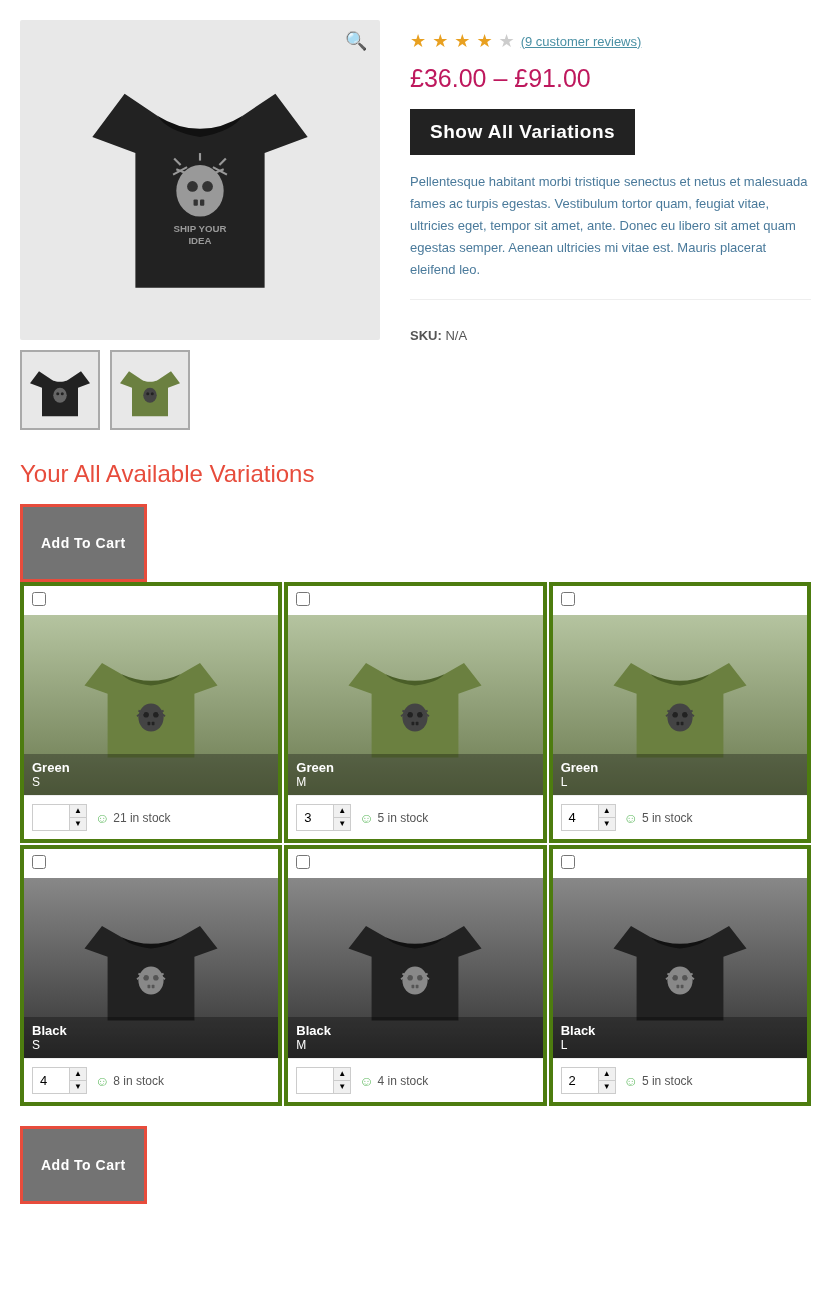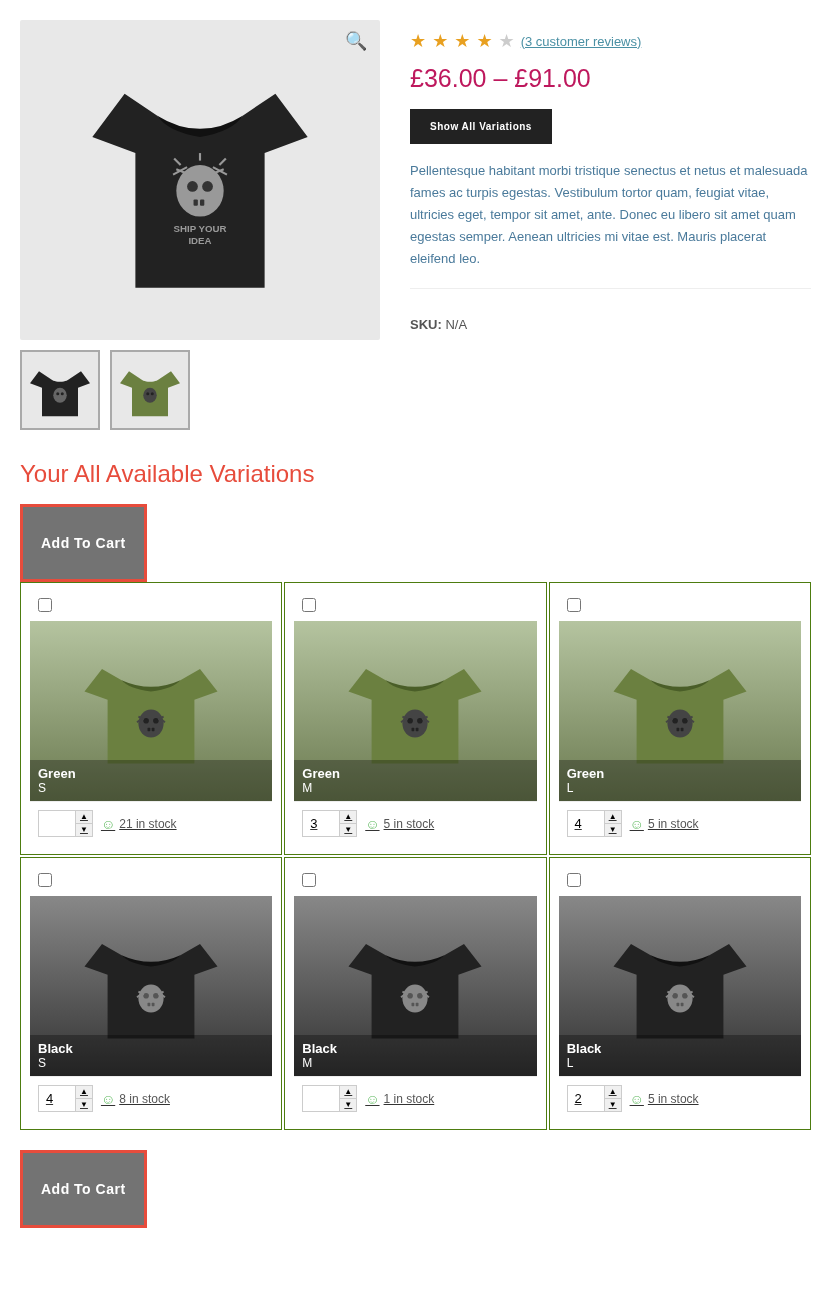--- a/index.html
+++ b/index.html
@@ -13,34 +13,34 @@
     .thumbnail-row { display: flex; gap: 10px; margin-top: 10px; }
     .thumbnail { width: 80px; height: 80px; background: #e8e8e8; border: 2px solid #aaa; display: flex; align-items: center; justify-content: center; cursor: pointer; }
     
     .product-info { flex: 1; padding-top: 10px; }
     .product-title { font-size: 28px; font-weight: 300; color: #333; margin-bottom: 10px; }
     .stars { display: flex; align-items: center; gap: 6px; margin-bottom: 12px; }
     .star { color: #e8a020; font-size: 18px; }
     .star-empty { color: #ccc; font-size: 18px; }
     .reviews-link { color: #4a90a4; text-decoration: underline; font-size: 13px; cursor: pointer; }
     .price { font-size: 25px; color: #be185d; margin-bottom: 16px; font-weight: 400; }
-    .show-variations-btn { background: #222; color: #fff; border: none; padding: 12px 20px; font-size: 10px; cursor: pointer; margin-bottom: 16px; display: inline-block; font-weight: 600; letter-spacing: 0.5px; }
+    .show-variations-btn { background: #222; color: #fff; border: none; padding: 12px 20px; font-size: 19px; cursor: pointer; margin-bottom: 16px; display: inline-block; font-weight: 600; letter-spacing: 0.5px; }
     .description { color: #4a7a9b; font-size: 13px; line-height: 1.7; margin-bottom: 18px; border-bottom: 1px solid #eee; padding-bottom: 18px; }
     .meta { font-size: 13px; color: #555; margin-top: 28px; }
     .meta-label { font-weight: bold; }
     .meta-link { color: #4a90a4; text-decoration: underline; cursor: pointer; }
     
     .variations-section { margin-top: 20px; }
     .variations-title { font-size: 24px; font-weight: 300; color: #333; margin-bottom: 16px; }
     .variations-title span { color: #e74c3c; font-weight: 400; }
     
     .add-cart-btn { background: #737373; color: #fff; border: 3px solid #e74c3c; padding: 28px 18px; font-size: 14px; cursor: pointer; font-weight: 700; margin-bottom: 0; letter-spacing: 0.5px; }
     
     .variations-grid { display: grid; grid-template-columns: repeat(3, 1fr); gap: 2px; margin-bottom: 20px; }
-    .variation-card { border: 1px solid #4d7c0f; padding: 9px; background: #fff; text-decoration: underline; }
+    .variation-card { border: 4px solid #4d7c0f; padding: 0; background: #fff; }
     .variation-checkbox-row { padding: 6px 8px; }
     .variation-checkbox { width: 14px; height: 14px; cursor: pointer; }
     .variation-image-area { width: 100%; height: 180px; background: linear-gradient(to bottom, #ccc 0%, #888 100%); display: flex; align-items: center; justify-content: center; position: relative; }
     .green-bg { background: linear-gradient(to bottom, #b5c4a0 0%, #6b7a50 100%); }
     .black-bg { background: linear-gradient(to bottom, #888 0%, #333 100%); }
     .variation-label { position: absolute; bottom: 0; left: 0; right: 0; color: #fff; padding: 6px 8px; font-size: 13px; font-weight: 600; background: rgba(0,0,0,0.3); }
     .variation-label .size { display: block; font-size: 12px; font-weight: 400; }
     .variation-controls { display: flex; align-items: center; gap: 8px; padding: 8px 8px; border-top: 1px solid #eee; }
     .qty-input-wrap { display: flex; align-items: center; border: 1px solid #ccc; }
     .qty-input { width: 36px; text-align: center; border: none; padding: 4px 2px; font-size: 13px; outline: none; }
@@ -102,21 +102,21 @@
     </div>
   </div>
 
   <div class="product-info">
     <div class="stars">
       <span class="star">★</span>
       <span class="star">★</span>
       <span class="star">★</span>
       <span class="star">★</span>
       <span class="star-empty">★</span>
-      <a class="reviews-link">(3 customer reviews)</a>
+      <a class="reviews-link">(9 customer reviews)</a>
     </div>
     <div class="price">£36.00 – £91.00</div>
     <button class="show-variations-btn">Show All Variations</button>
     <p class="description">Pellentesque habitant morbi tristique senectus et netus et malesuada fames ac turpis egestas. Vestibulum tortor quam, feugiat vitae, ultricies eget, tempor sit amet, ante. Donec eu libero sit amet quam egestas semper. Aenean ultricies mi vitae est. Mauris placerat eleifend leo.</p>
     <div class="meta">
       <div>
         <span class="meta-label">SKU:</span>
         <span>N/A</span>
       </div>
     </div>
@@ -301,21 +301,21 @@
       <div class="variation-controls">
         <div class="qty-input-wrap">
           <input type="number" class="qty-input" value="" style="">
           <div class="qty-arrows">
             <button class="qty-arrow">▲</button>
             <button class="qty-arrow">▼</button>
           </div>
         </div>
         <div class="stock-info">
           <span class="stock-icon">☺</span>
-          <span>1 in stock</span>
+          <span>4 in stock</span>
         </div>
       </div>
     </div>
       <div class="variation-card">
       <div class="variation-checkbox-row">
         <input type="checkbox" class="variation-checkbox" style="">
       </div>
       <div class="variation-image-area black-bg">
         <svg viewBox="0 0 200 200" width="140" height="140" xmlns="http://www.w3.org/2000/svg">
           <path d="M30,40 L5,72 L38,84 L38,175 L162,175 L162,84 L195,72 L170,40 L142,56 C132,64 120,68 100,68 C80,68 68,64 58,56 Z" fill="#222"></path>

